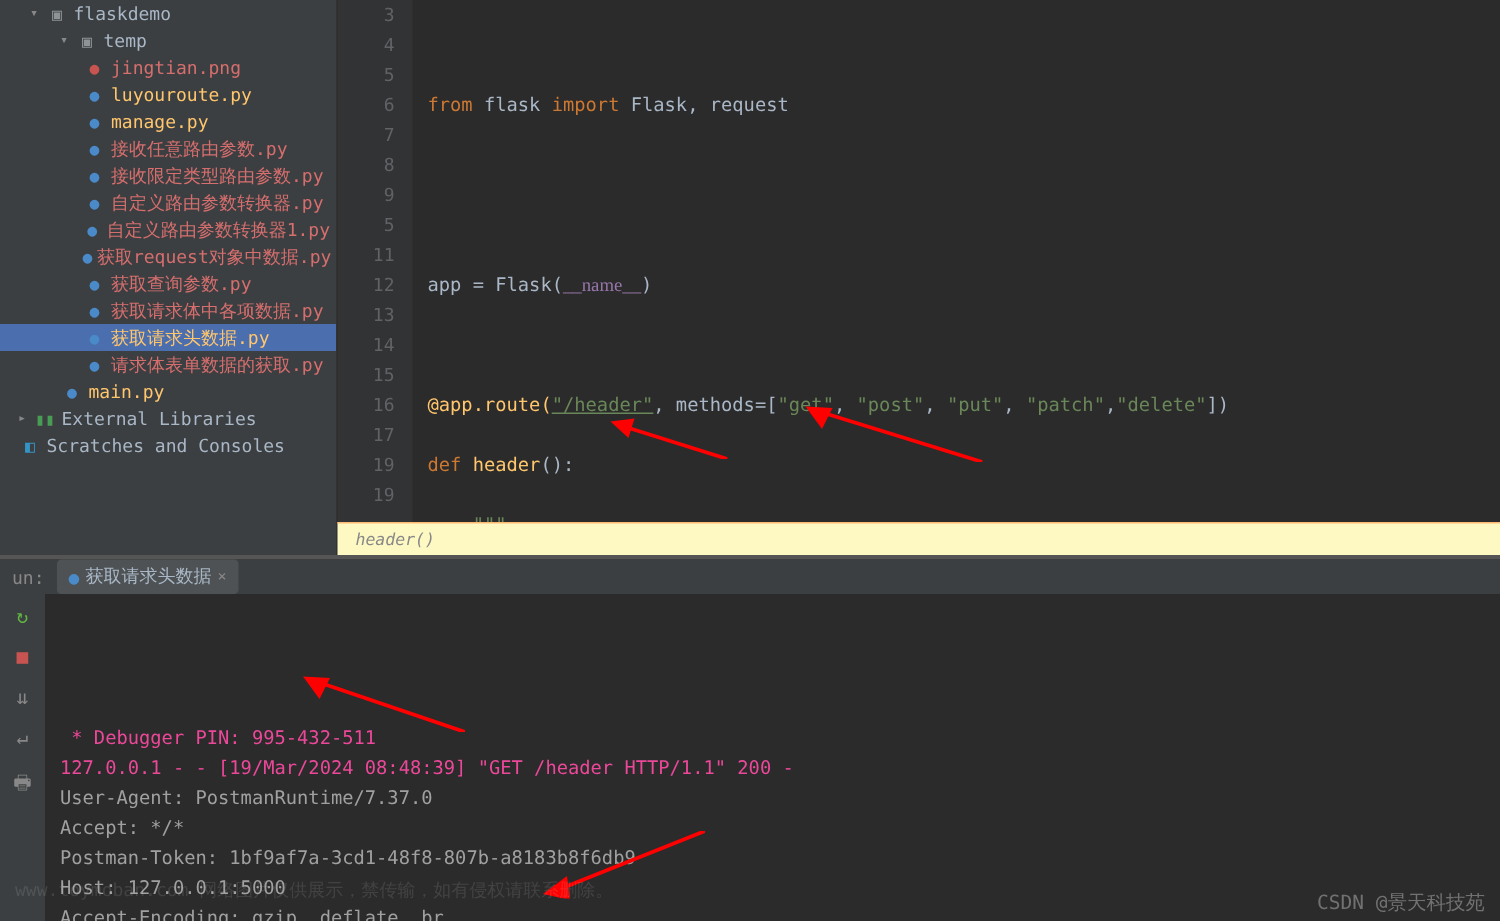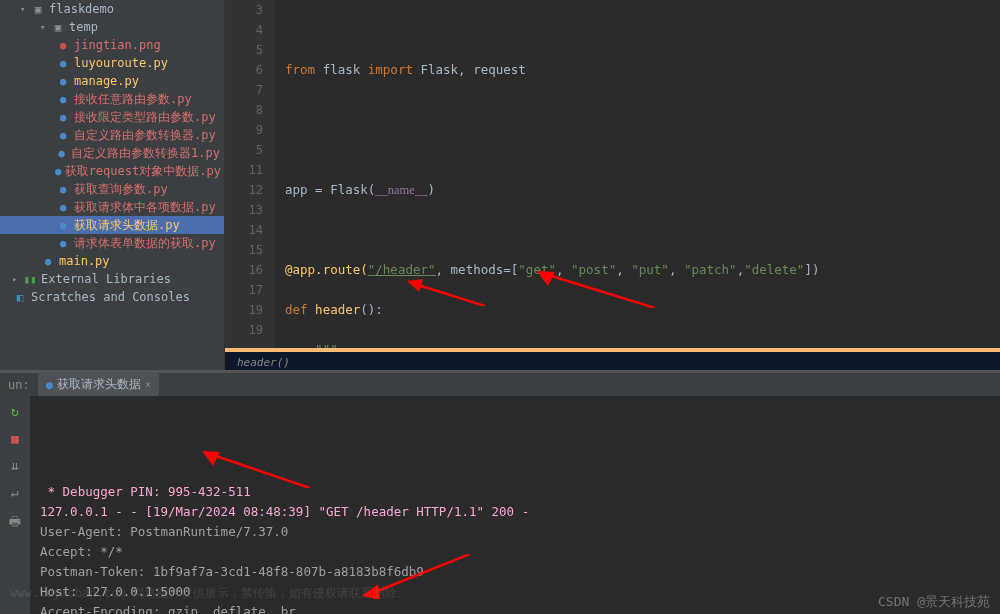--- a/index.html
+++ b/index.html
@@ -35,33 +35,33 @@
 .editor-area { flex: 1; display: flex; flex-direction: column; background: #2b2b2b; }
 .editor-body { flex: 1; display: flex; overflow: hidden; }
 .gutter { width: 50px; background: #313335; text-align: right; padding-right: 12px; color: #606366; font-size: 12px; line-height: 20px; padding-top: 0; }
 .gutter div { height: 20px; }
 .code { flex: 1; padding: 0 10px; font-size: 12.5px; line-height: 20px; position: relative; white-space: pre; }
 .code-line { height: 20px; }
 .k-orange { color: #cc7832; }
 .k-yellow { color: #ffc66d; }
 .k-green { color: #6a8759; }
 .k-purple { color: #9876aa; font-family: Liberation Serif, serif; }
-.breadcrumb { height: 22px; background: #0f172a; border-top: 4px solid #fdba74; padding-left: 12px; line-height: 22px; color: #888; font-size: 11px; font-style: italic; }
+.breadcrumb { height: 22px; background: #fef9c3; border-top: 1px solid #fdba74; padding-left: 12px; line-height: 22px; color: #888; font-size: 11px; font-style: italic; }
 
 .arrow-svg { position: absolute; pointer-events: none; }
 
 .bottom-section { height: 172px; display: flex; border-top: 3px solid #555; }
 .run-col { flex: 1; display: flex; flex-direction: column; }
 .run-tabs { height: 26px; background: #3c3f41; display: flex; align-items: center; padding-left: 8px; }
 .run-tab { display: flex; align-items: center; gap: 4px; padding: 3px 8px; background: #4e5254; border-radius: 3px; }
 .run-tab .close-x { color: #888; font-size: 10px; }
 .run-icons { width: 30px; background: #3c3f41; display: flex; flex-direction: column; align-items: center; padding-top: 8px; gap: 12px; }
 .run-btn { color: #888; font-size: 13px; cursor: pointer; }
 .console { flex: 1; background: #2b2b2b; padding: 6px 10px; font-size: 12.5px; line-height: 20px; white-space: pre; position: relative; }
-.console .c-blue { color: #f9a8d4; }
+.console .c-blue { color: #ec4899; }
 .console .c-gray { color: #a0a0a0; }
 
 .watermark-bl { position: absolute; bottom: 12px; left: 10px; color: rgba(200,200,200,0.15); font-size: 12px; }
 .watermark-br { position: absolute; bottom: 3px; right: 10px; color: rgba(220,220,220,0.4); font-size: 13px; }
 .run-body { display: flex; flex: 1; }
 </style>
 </head>
 <body>
 
 <div class="top-section">

